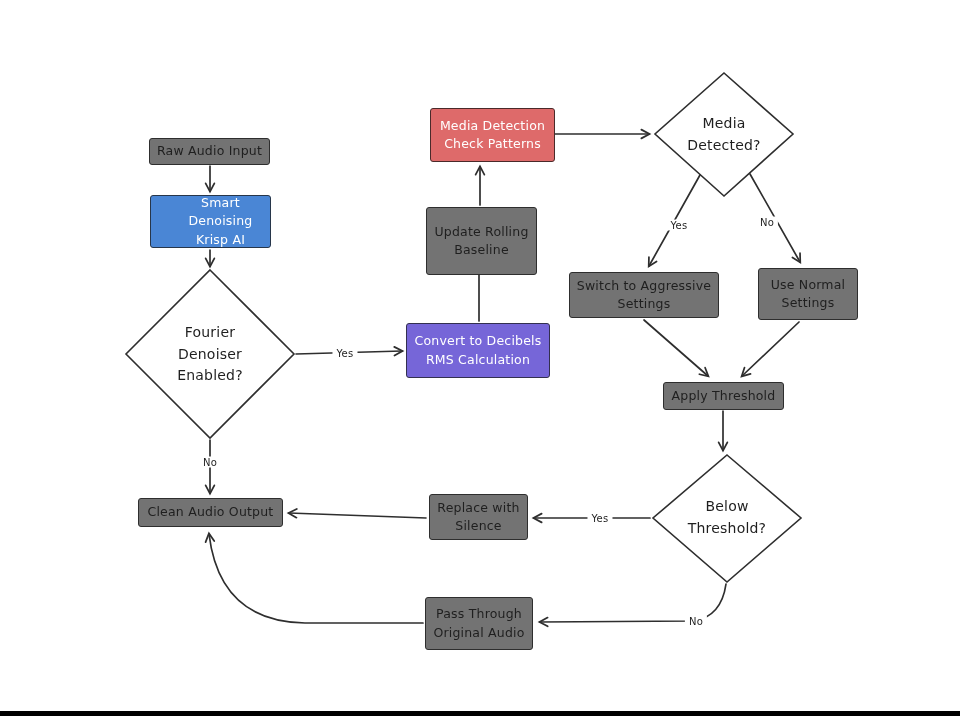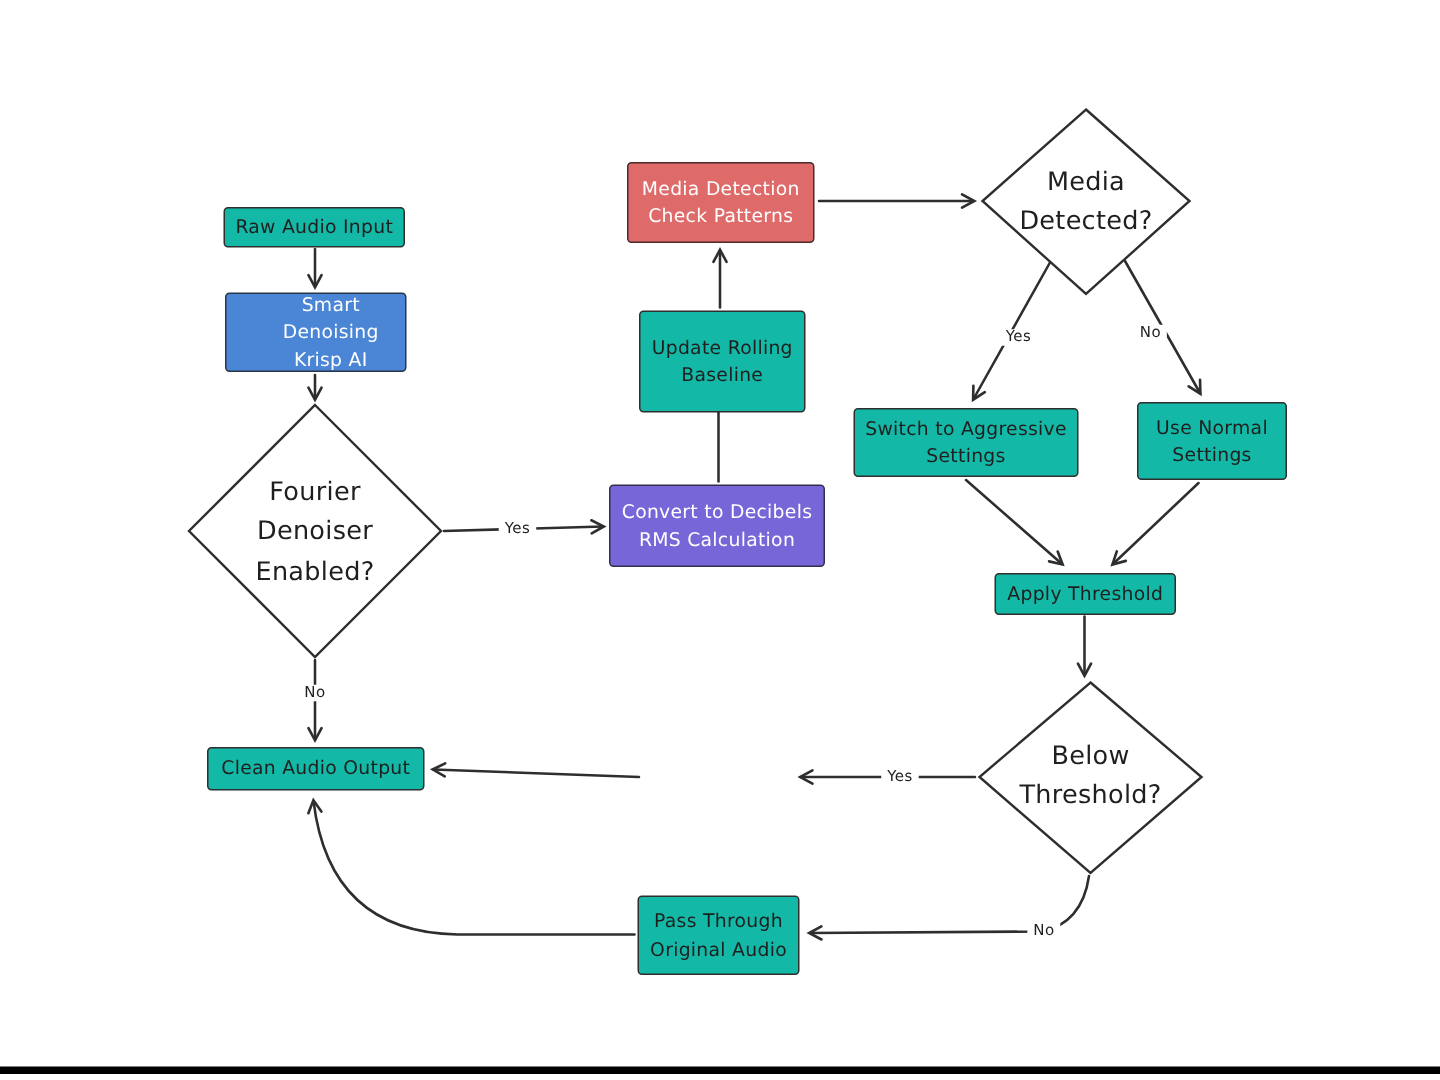--- a/index.html
+++ b/index.html
@@ -3,30 +3,30 @@
 <meta charset="utf-8">
 <style>
   html,body{margin:0;padding:0;background:#ffffff;}
   #stage{
     position:relative;width:960px;height:720px;background:#ffffff;overflow:hidden;
     font-family:"DejaVu Sans", sans-serif;
   }
   svg.wires{position:absolute;left:0;top:0;width:960px;height:720px;}
   .node{
     position:absolute;display:flex;align-items:center;justify-content:center;
-    text-align:center;background:#14b8a6;border:1.6px solid #2e2e2e;border-radius:3px;
+    text-align:center;background:#737373;border:1.6px solid #2e2e2e;border-radius:3px;
     font-size:12.5px;line-height:1.45;letter-spacing:.2px;color:#1f1f1f;
     white-space:pre-line;box-sizing:border-box;
   }
   .node.blue{background:#4a86d5;color:#ffffff;border-color:#27364a;padding-left:20px;}
   .node.purple{background:#7666d8;color:#ffffff;border-color:#33304f;}
-  .node.red{background:#de6a6a;color:#ffffff;border-color:#4a2a2a;}
+  .node.red{background:#de6a6a;color:#ffffff;border-color:#4a2a2a;margin-left:12px;}
   .dlabel{
     position:absolute;transform:translate(-50%,-50%);text-align:center;
-    font-size:17px;line-height:1.55;letter-spacing:.2px;color:#1f1f1f;white-space:pre-line;
+    font-size:14px;line-height:1.55;letter-spacing:.2px;color:#1f1f1f;white-space:pre-line;
   }
   .elabel{
     position:absolute;transform:translate(-50%,-50%);background:#ffffff;
     padding:0 4px;font-size:10px;letter-spacing:.3px;color:#1f1f1f;
   }
   .bottom-bar{position:absolute;left:0;top:711px;width:960px;height:5px;background:#000000;}
 </style>
 </head>
 <body>
 
@@ -78,20 +78,22 @@
 Check Patterns</div>
 
   <div class="node" style="left:569px;top:272px;width:150px;height:46px">Switch to Aggressive
 Settings</div>
 
   <div class="node" style="left:758px;top:268px;width:100px;height:52px">Use Normal
 Settings</div>
 
   <div class="node" style="left:663px;top:382px;width:121px;height:28px">Apply Threshold</div>
 
+  <div class="node" style="left:429px;top:494px;width:99px;height:46px">Replace with
+Silence</div>
 
   <div class="node" style="left:425px;top:597px;width:108px;height:53px">Pass Through
 Original Audio</div>
 
   <div class="node" style="left:138px;top:498px;width:145px;height:29px">Clean Audio Output</div>
 
   <div class="dlabel" style="left:210px;top:355px;width:110px">Fourier
 Denoiser
 Enabled?</div>
   <div class="dlabel" style="left:724px;top:135px;width:110px">Media

